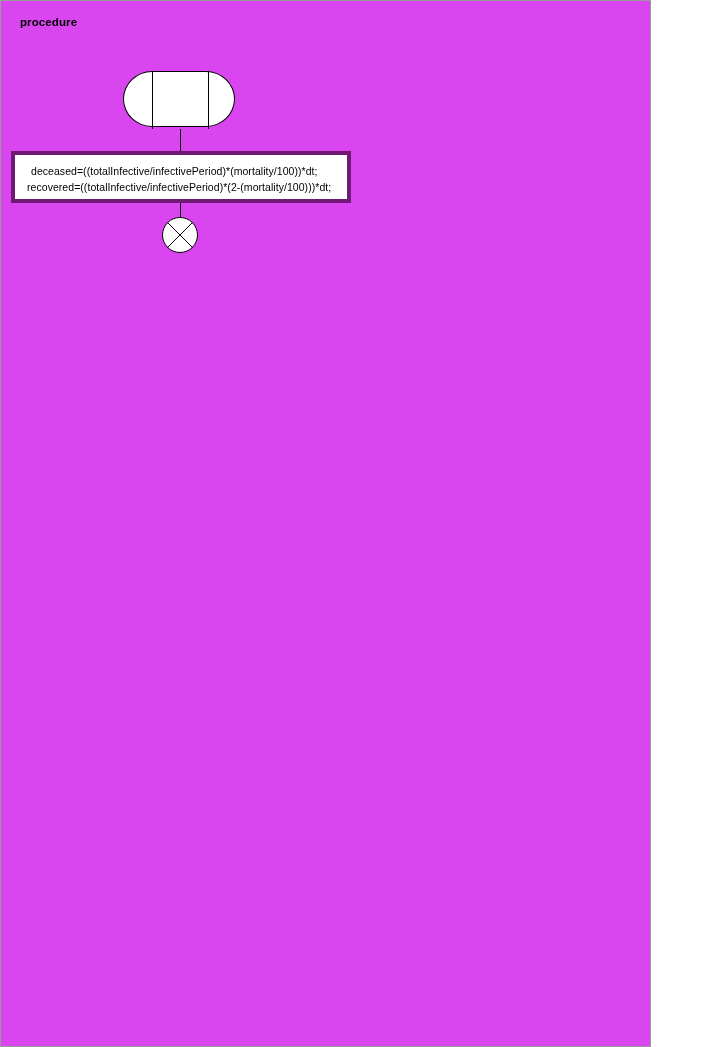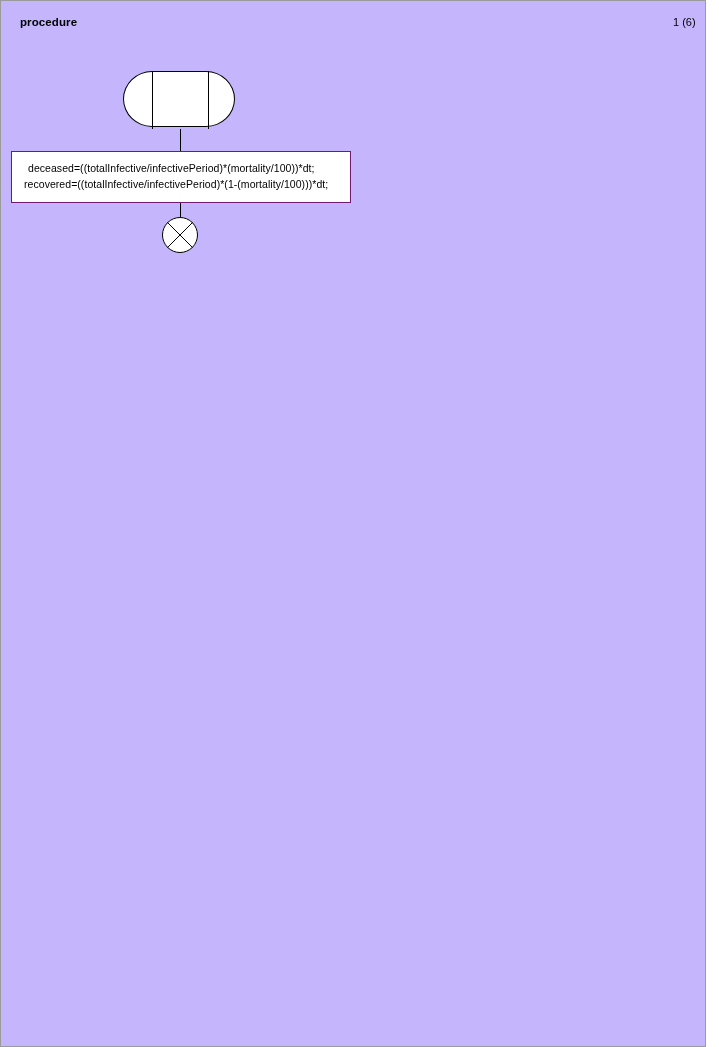--- a/index.html
+++ b/index.html
@@ -6,25 +6,25 @@
     margin: 0;
     padding: 0;
     background: #ffffff;
   }
   body {
     font-family: "Liberation Sans", sans-serif;
     color: #000000;
   }
   #page {
     position: relative;
-    width: 706px;
+    width: 651px;
     height: 1047px;
     box-sizing: border-box;
     border: 1px solid #9a9a9a;
-    background: #c4b5fd;
+    background: #d946ef;
     overflow: hidden;
   }
   .label-procedure {
     position: absolute;
     left: 19px;
     top: 15px;
     font-size: 11.5px;
     font-weight: bold;
     letter-spacing: 0.1px;
     white-space: nowrap;
@@ -91,21 +91,21 @@
     background: #000000;
   }
 
   
   .statement-box {
     position: absolute;
     left: 10px;
     top: 150px;
     width: 340px;
     height: 52px;
-    border: 1px solid #701a75;
+    border: 4px solid #701a75;
     box-sizing: border-box;
     background: #ffffff;
     text-align: right;
   }
   .statement-box .line {
     position: absolute;
     font-size: 10.5px;
     white-space: nowrap;
     letter-spacing: 0.05px;
   }
@@ -160,21 +160,21 @@
   <div class="start-node">
     <div class="capsule"></div>
     <div class="div1"></div>
     <div class="div2"></div>
   </div>
 
   <div class="connector-1"></div>
 
   <div class="statement-box">
     <div class="line line1">deceased=((totalInfective/infectivePeriod)*(mortality/100))*dt;</div>
-    <div class="line line2">recovered=((totalInfective/infectivePeriod)*(1-(mortality/100)))*dt;</div>
+    <div class="line line2">recovered=((totalInfective/infectivePeriod)*(2-(mortality/100)))*dt;</div>
   </div>
 
   <div class="connector-2"></div>
 
   <div class="end-node">
     <div class="circle"></div>
     <svg width="38" height="38" viewBox="0 0 38 38">
       <line x1="5.3" y1="5.3" x2="30.7" y2="30.7" stroke="#000000" stroke-width="1"></line>
       <line x1="30.7" y1="5.3" x2="5.3" y2="30.7" stroke="#000000" stroke-width="1"></line>
     </svg>

